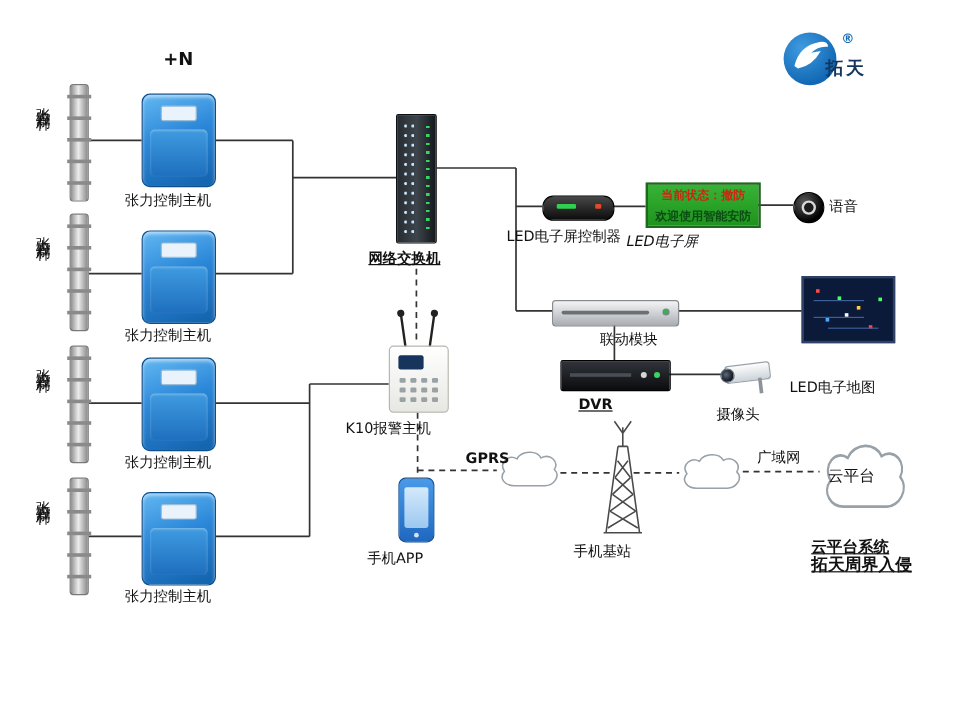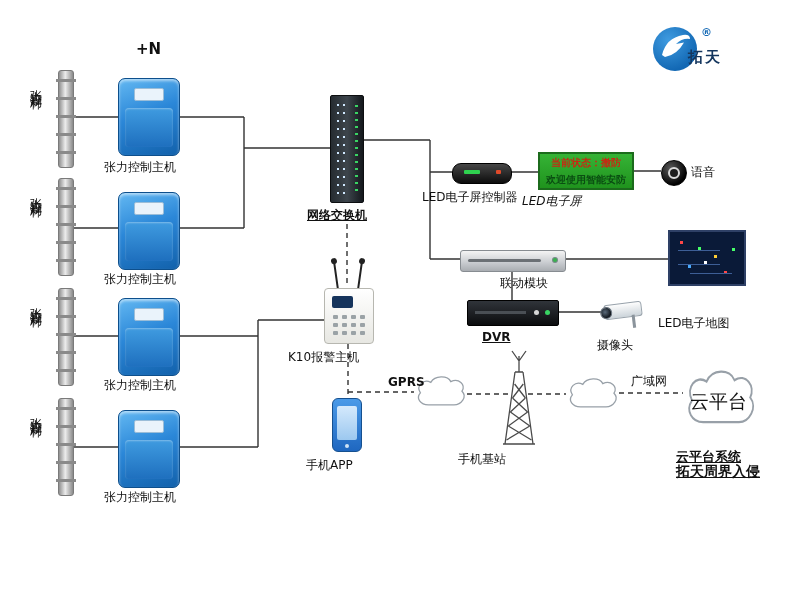--- a/index.html
+++ b/index.html
@@ -184,25 +184,25 @@
   <div class="antenna" style="left:335px;top:262px;transform:rotate(-8deg);"></div>
   <div class="antenna" style="left:359px;top:262px;transform:rotate(8deg);"></div>
   <div class="k10"></div>
   <div class="lbl c" style="left:288px;top:350px;width:120px;">K10报警主机</div>
 
   <div class="gprs">GPRS</div>
 
   <div class="phone"></div>
   <div class="lbl c" style="left:306px;top:458px;width:80px;">手机APP</div>
 
-  <div class="lbl c" style="left:458px;top:452px;width:80px;">手机基站</div>
+  <div class="lbl c" style="left:478px;top:452px;width:80px;">手机基站</div>
 
   <div class="lbl" style="left:631px;top:374px;">广域网</div>
 
-  <div class="lbl c" style="left:690px;top:390px;width:60px;font-size:19px;">云平台</div>
+  <div class="lbl c" style="left:690px;top:390px;width:60px;font-size:13px;">云平台</div>
   <div class="lbl b" style="left:676px;top:431px;font-size:14px;margin-top:32px;">拓天周界入侵</div>
   <div class="lbl b" style="left:676px;top:449px;font-size:13px;">云平台系统</div>
 
   <div class="logo-circle">
     <svg viewBox="0 0 44 44" width="44" height="44">
       <path d="M9 28 Q13 11 30 8 Q37 7 37 12 Q29 11 23 17 L31 15.5 Q24 28 12 30 Z" fill="#ffffff"></path>
     </svg>
   </div>
   <div class="logo-reg">®</div>
   <div class="logo-text">拓天</div>

